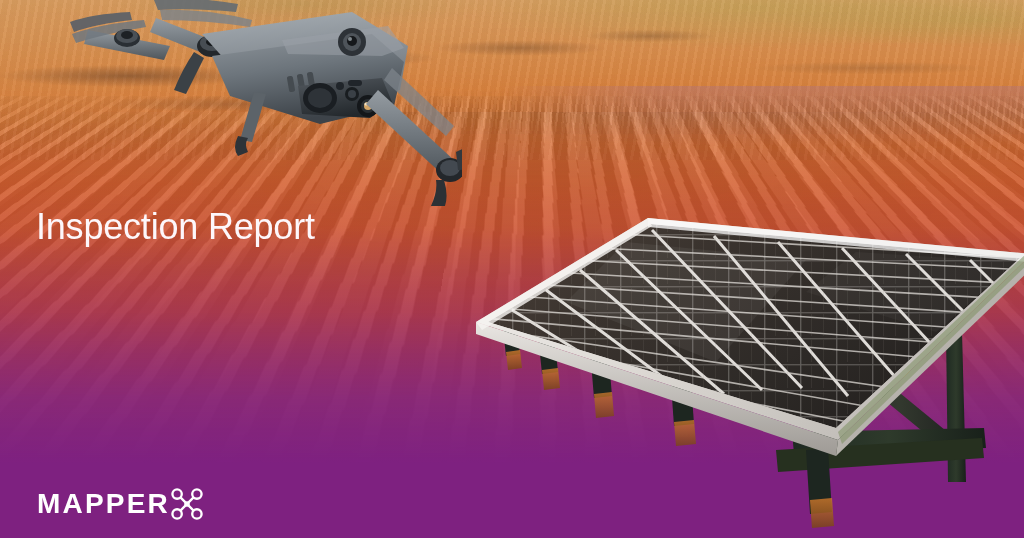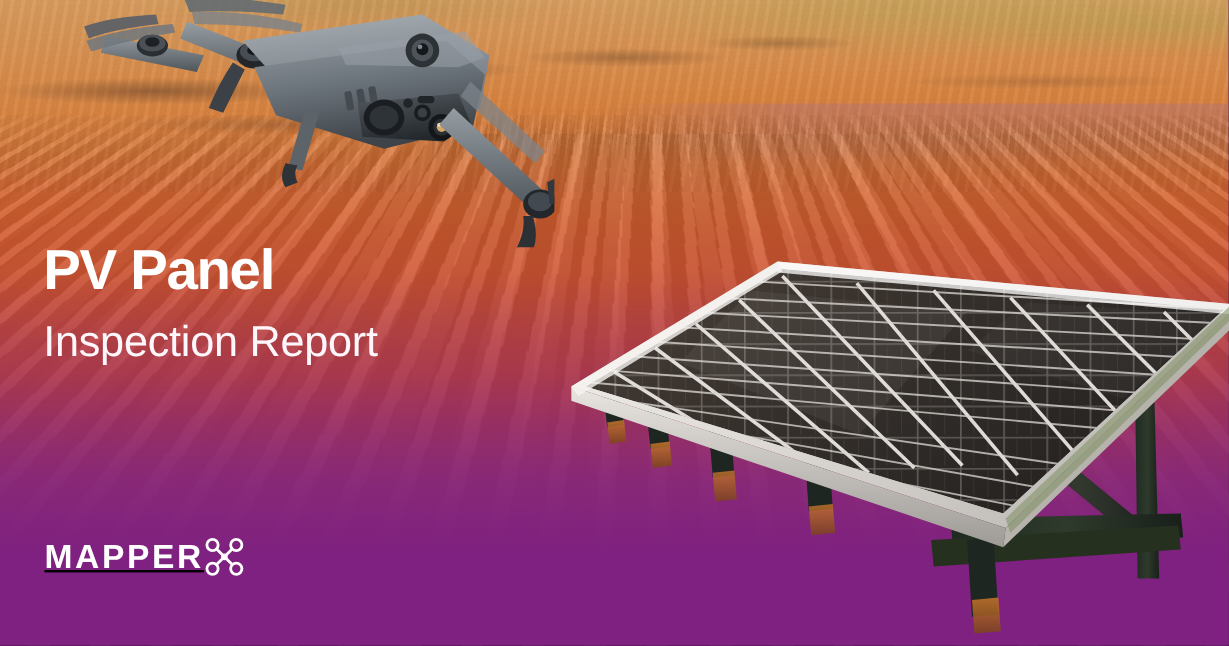--- a/index.html
+++ b/index.html
@@ -112,22 +112,22 @@
   }
 
   
   .headline { position:absolute; left:36px; top:196px; width:520px; z-index:30; }
   .hl-line { color:#ffffff; letter-spacing:-.5px; white-space:nowrap; }
   .hl-1, .hl-2 { font-weight:700; font-size:47px; line-height:58px; letter-spacing:-1.1px; }
   .hl-3 { font-weight:300; font-size:36px; line-height:62px; letter-spacing:-.2px; color:#fdf7fb; }
 
   
   .logo {
-    position:absolute; left:37px; top:446px; z-index:30;
-    display:flex; align-items:center; gap:1px;text-decoration:underline;
+    position:absolute; left:37px; top:486px; z-index:30;
+    display:flex; align-items:center; gap:1px;
   }
   .logo-word {
     color:#ffffff; font-size:28px; font-weight:700;
     letter-spacing:2.2px; line-height:30px;
   }
   .logo-mark { width:36px; height:36px; display:block; margin-left:-2px; }
 
   
   .drone { position:absolute; left:52px; top:-6px; width:410px; height:212px; z-index:25; }
 
@@ -327,21 +327,20 @@
     </g>
 
     <path d="M172 36 L556 72 L552 80 L172 45 Z" fill="#ffffff" opacity=".75"></path>
 
     <path d="M0 140 L172 36 L176 44 L6 148 Z" fill="#f6f4f1" opacity=".8"></path>
 
     <path d="M362 250 L552 70 L556 78 L366 262 Z" fill="#7d8f62" opacity=".55"></path>
   </svg>
 
   <div class="headline">
-    <div class="hl-line hl-1">PV Panel</div>
     <div class="hl-line hl-3">Inspection Report</div>
   </div>
 
   <div class="logo">
     <span class="logo-word">MAPPER</span>
     <svg class="logo-mark" viewBox="0 0 40 40">
       <g fill="none" stroke="#ffffff" stroke-width="2.6" stroke-linecap="round" stroke-linejoin="round">
 
         <line x1="13" y1="13" x2="27" y2="27"></line>
         <line x1="27" y1="13" x2="13" y2="27"></line>

